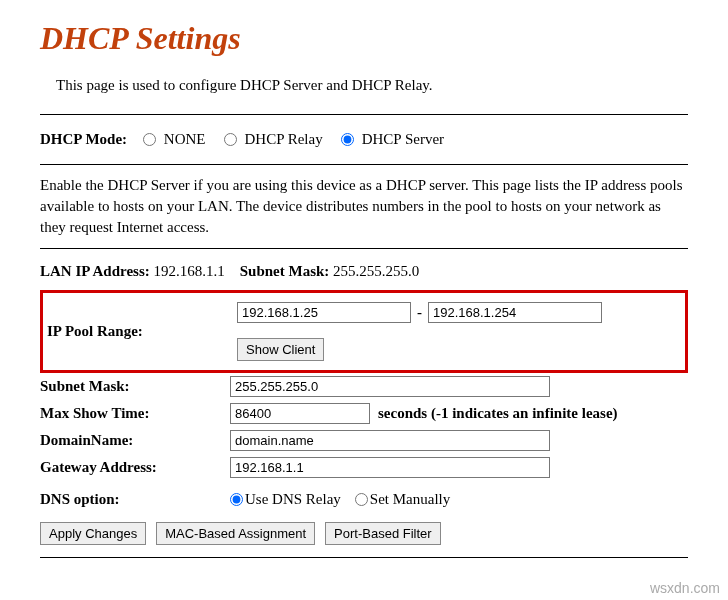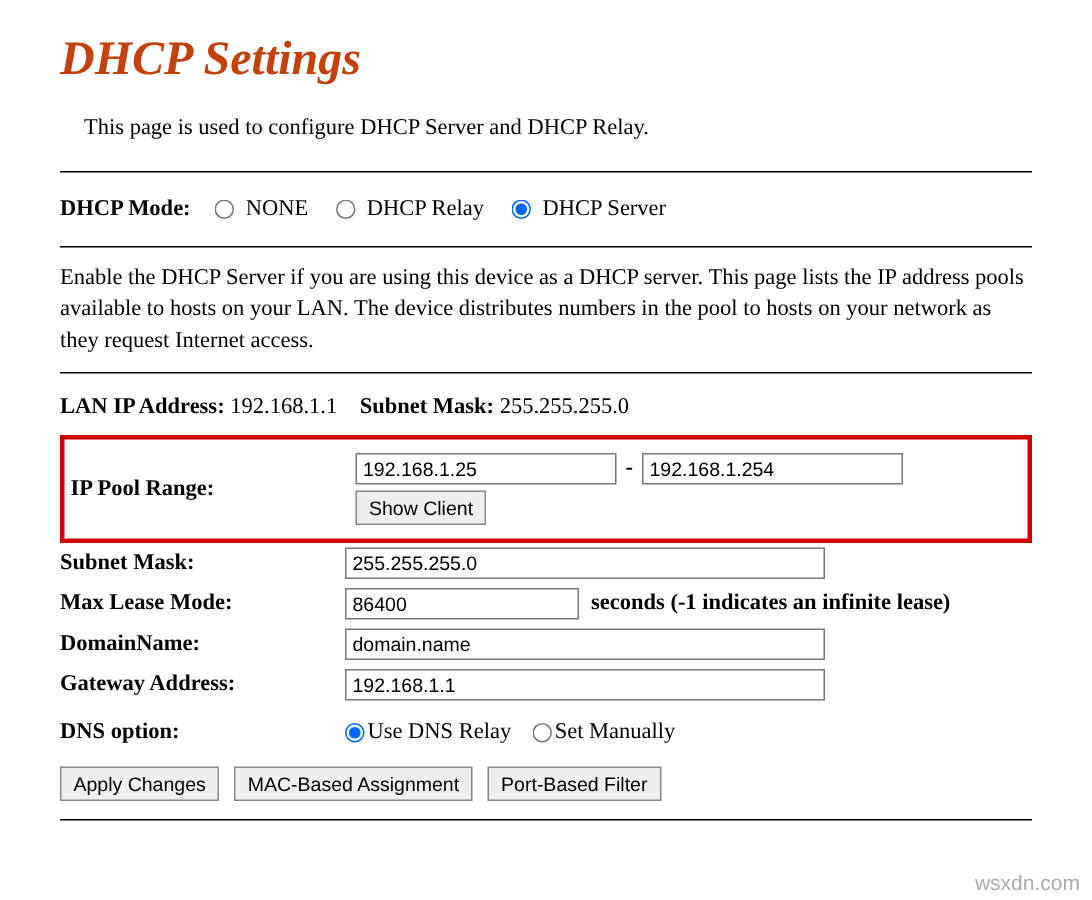--- a/index.html
+++ b/index.html
@@ -137,35 +137,35 @@
 
 <div class="highlight-box">
   <div class="form-row">
     <span class="form-label">IP Pool Range:</span>
     <div>
       <div style="display:flex;align-items:center;">
         <input type="text" class="ip-input" value="192.168.1.25" style="">
         <span class="dash">-</span>
         <input type="text" class="ip-input" value="192.168.1.254" style="">
       </div>
-      <div style="margin-top:4px;">
+      <div style="margin-top:15px;">
         <button>Show Client</button>
       </div>
     </div>
   </div>
 </div>
 
 <div class="form-row">
   <span class="form-label">Subnet Mask:</span>
   <input type="text" class="wide-input" value="255.255.255.0" style="">
 </div>
 
 <div class="form-row">
-  <span class="form-label">Max Lease Mode:</span>
-  <input type="text" style="width: 156px;" value="86400">
+  <span class="form-label">Max Show Time:</span>
+  <input type="text" style="width: 140px;" value="86400">
   <span class="suffix">seconds (-1 indicates an infinite lease)</span>
 </div>
 
 <div class="form-row">
   <span class="form-label">DomainName:</span>
   <input type="text" class="wide-input" value="domain.name" style="">
 </div>
 
 <div class="form-row">
   <span class="form-label">Gateway Address:</span>

